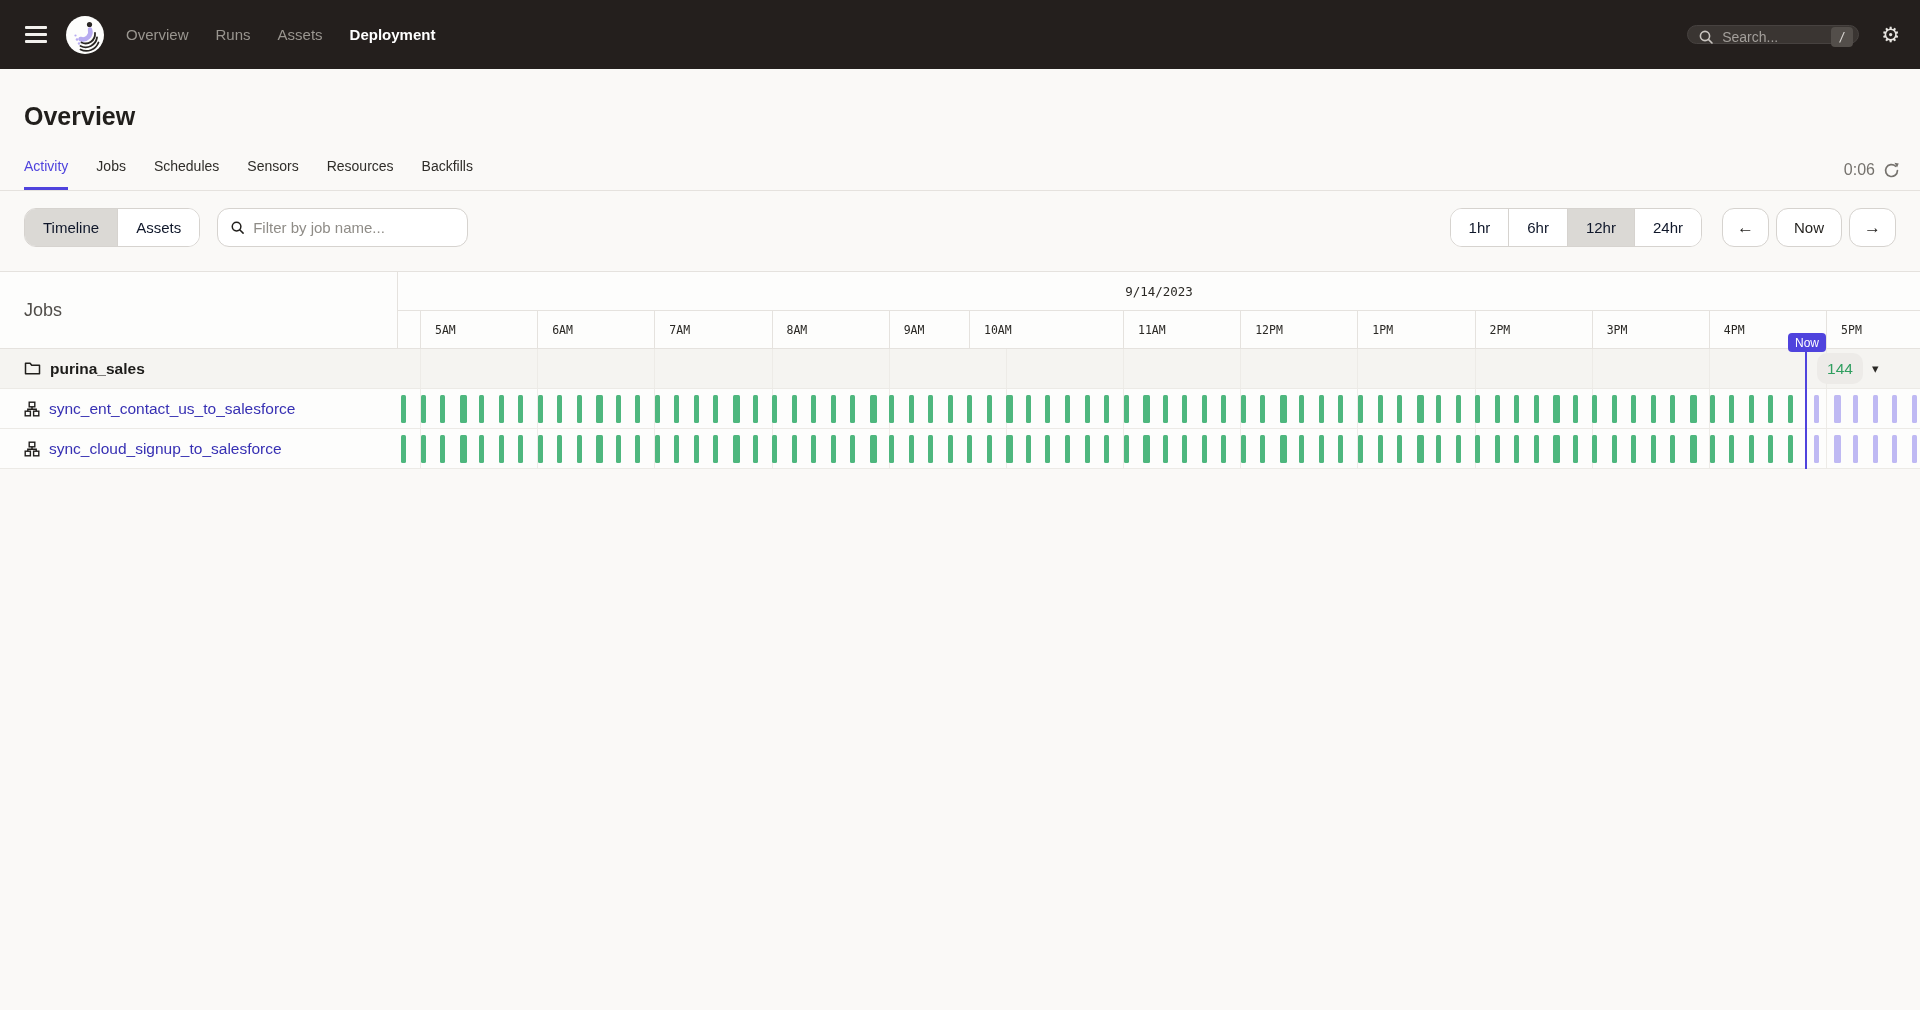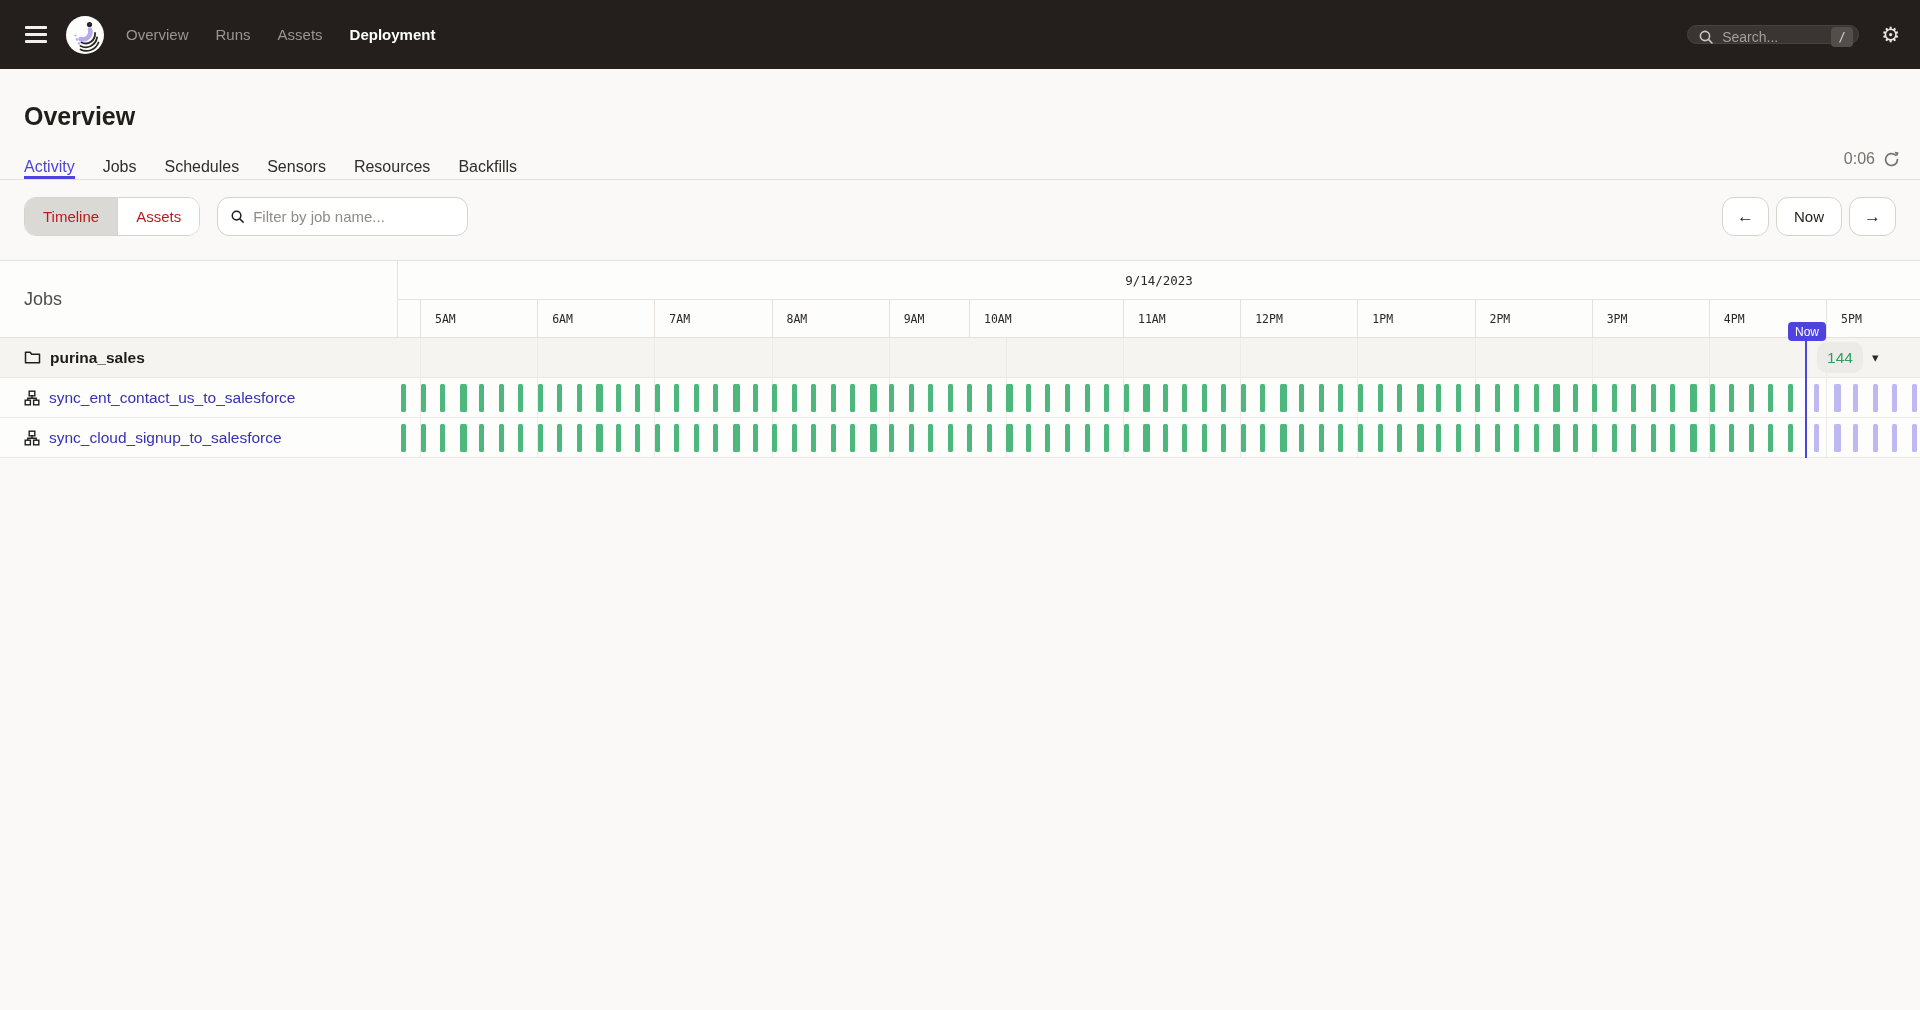--- a/index.html
+++ b/index.html
@@ -19,29 +19,29 @@
   .search-pill { width:172px; height:19px; border-radius:15px; background:#3A3532; border:1px solid #474240;
     display:flex; align-items:center; padding:4px 5px 0 10px; cursor:text; }
   .search-pill .ph { flex:1; font-size:14px; color:#A39F9B; margin-left:8px; }
   .slash-badge { width:22px; height:20px; border-radius:4px; background:#534E4A; color:#D8D5D1;
     font-size:12px; display:flex; align-items:center; justify-content:center; }
   .gear { font-size:21px; color:#E8E5E1; line-height:1; cursor:pointer; }
 
   
   .page-title { font-size:25px; font-weight:700; color:#211F1C; padding:33px 24px 0; }
   .tabbar { position:relative; margin-top:27px; padding:0 24px; border-bottom:1px solid #E5E2DE; display:flex; gap:28px; }
-  .tab { font-size:16px; color:#2F2D29; border-bottom:3px solid transparent; cursor:pointer; }
+  .tab { font-size:14px; color:#2F2D29; padding-bottom:13px; border-bottom:3px solid transparent; cursor:pointer; }
   .tab.active { color:#4F43DD; border-bottom-color:#4F43DD; font-weight:500; }
   .countdown { position:absolute; right:20px; bottom:11px; display:flex; align-items:center; gap:8px;
     font-size:16px; color:#75726D; }
 
   
   .toolbar { display:flex; align-items:center; padding:17px 24px 0; }
   .seg { display:flex; border:1px solid #D6D3CF; border-radius:12px; overflow:hidden; background:#fff; height:39px; }
-  .seg button { border:none; background:#fff; font-size:15px; color:#b91c1c; padding:0 18px; cursor:pointer;
+  .seg button { border:none; background:#fff; font-size:15px; color:#0f172a; padding:0 18px; cursor:pointer;
     border-right:1px solid #D6D3CF; font-family:inherit; }
   .seg button:last-child { border-right:none; }
   .seg button.active { background:#DBD9D5; }
   .filter-box { margin-left:17px; width:251px; height:39px; border:1px solid #D6D3CF; border-radius:12px;
     background:#fff; display:flex; align-items:center; padding:0 12px; gap:8px; cursor:text; }
   .filter-box .ph { font-size:15px; color:#8F8C87; }
   .toolbar-right { margin-left:auto; display:flex; align-items:center; }
   .btn { height:39px; border:1px solid #D6D3CF; border-radius:12px; background:#fff; font-size:15px;
     color:#211F1C; padding:0 17px; cursor:pointer; font-family:inherit; }
   .btn.icon-btn { font-size:17px; padding:0 14px; }
@@ -157,20 +157,26 @@
     <button>Assets</button>
   </div>
   <div class="filter-box">
     <svg width="15" height="15" viewBox="0 0 16 16">
       <circle cx="7" cy="7" r="4.6" stroke="#211F1C" stroke-width="1.6" fill="none"></circle>
       <line x1="10.6" y1="10.6" x2="14" y2="14" stroke="#211F1C" stroke-width="1.6" stroke-linecap="round"></line>
     </svg>
     <span class="ph">Filter by job name...</span>
   </div>
   <div class="toolbar-right">
+    <div class="seg">
+      <button>1hr</button>
+      <button>6hr</button>
+      <button class="active">12hr</button>
+      <button>24hr</button>
+    </div>
     <div class="biggap"></div>
     <button class="btn icon-btn">←</button>
     <div class="gap"></div>
     <button class="btn">Now</button>
     <div class="gap"></div>
     <button class="btn icon-btn">→</button>
   </div>
 </div>
 
 <div class="panel">

